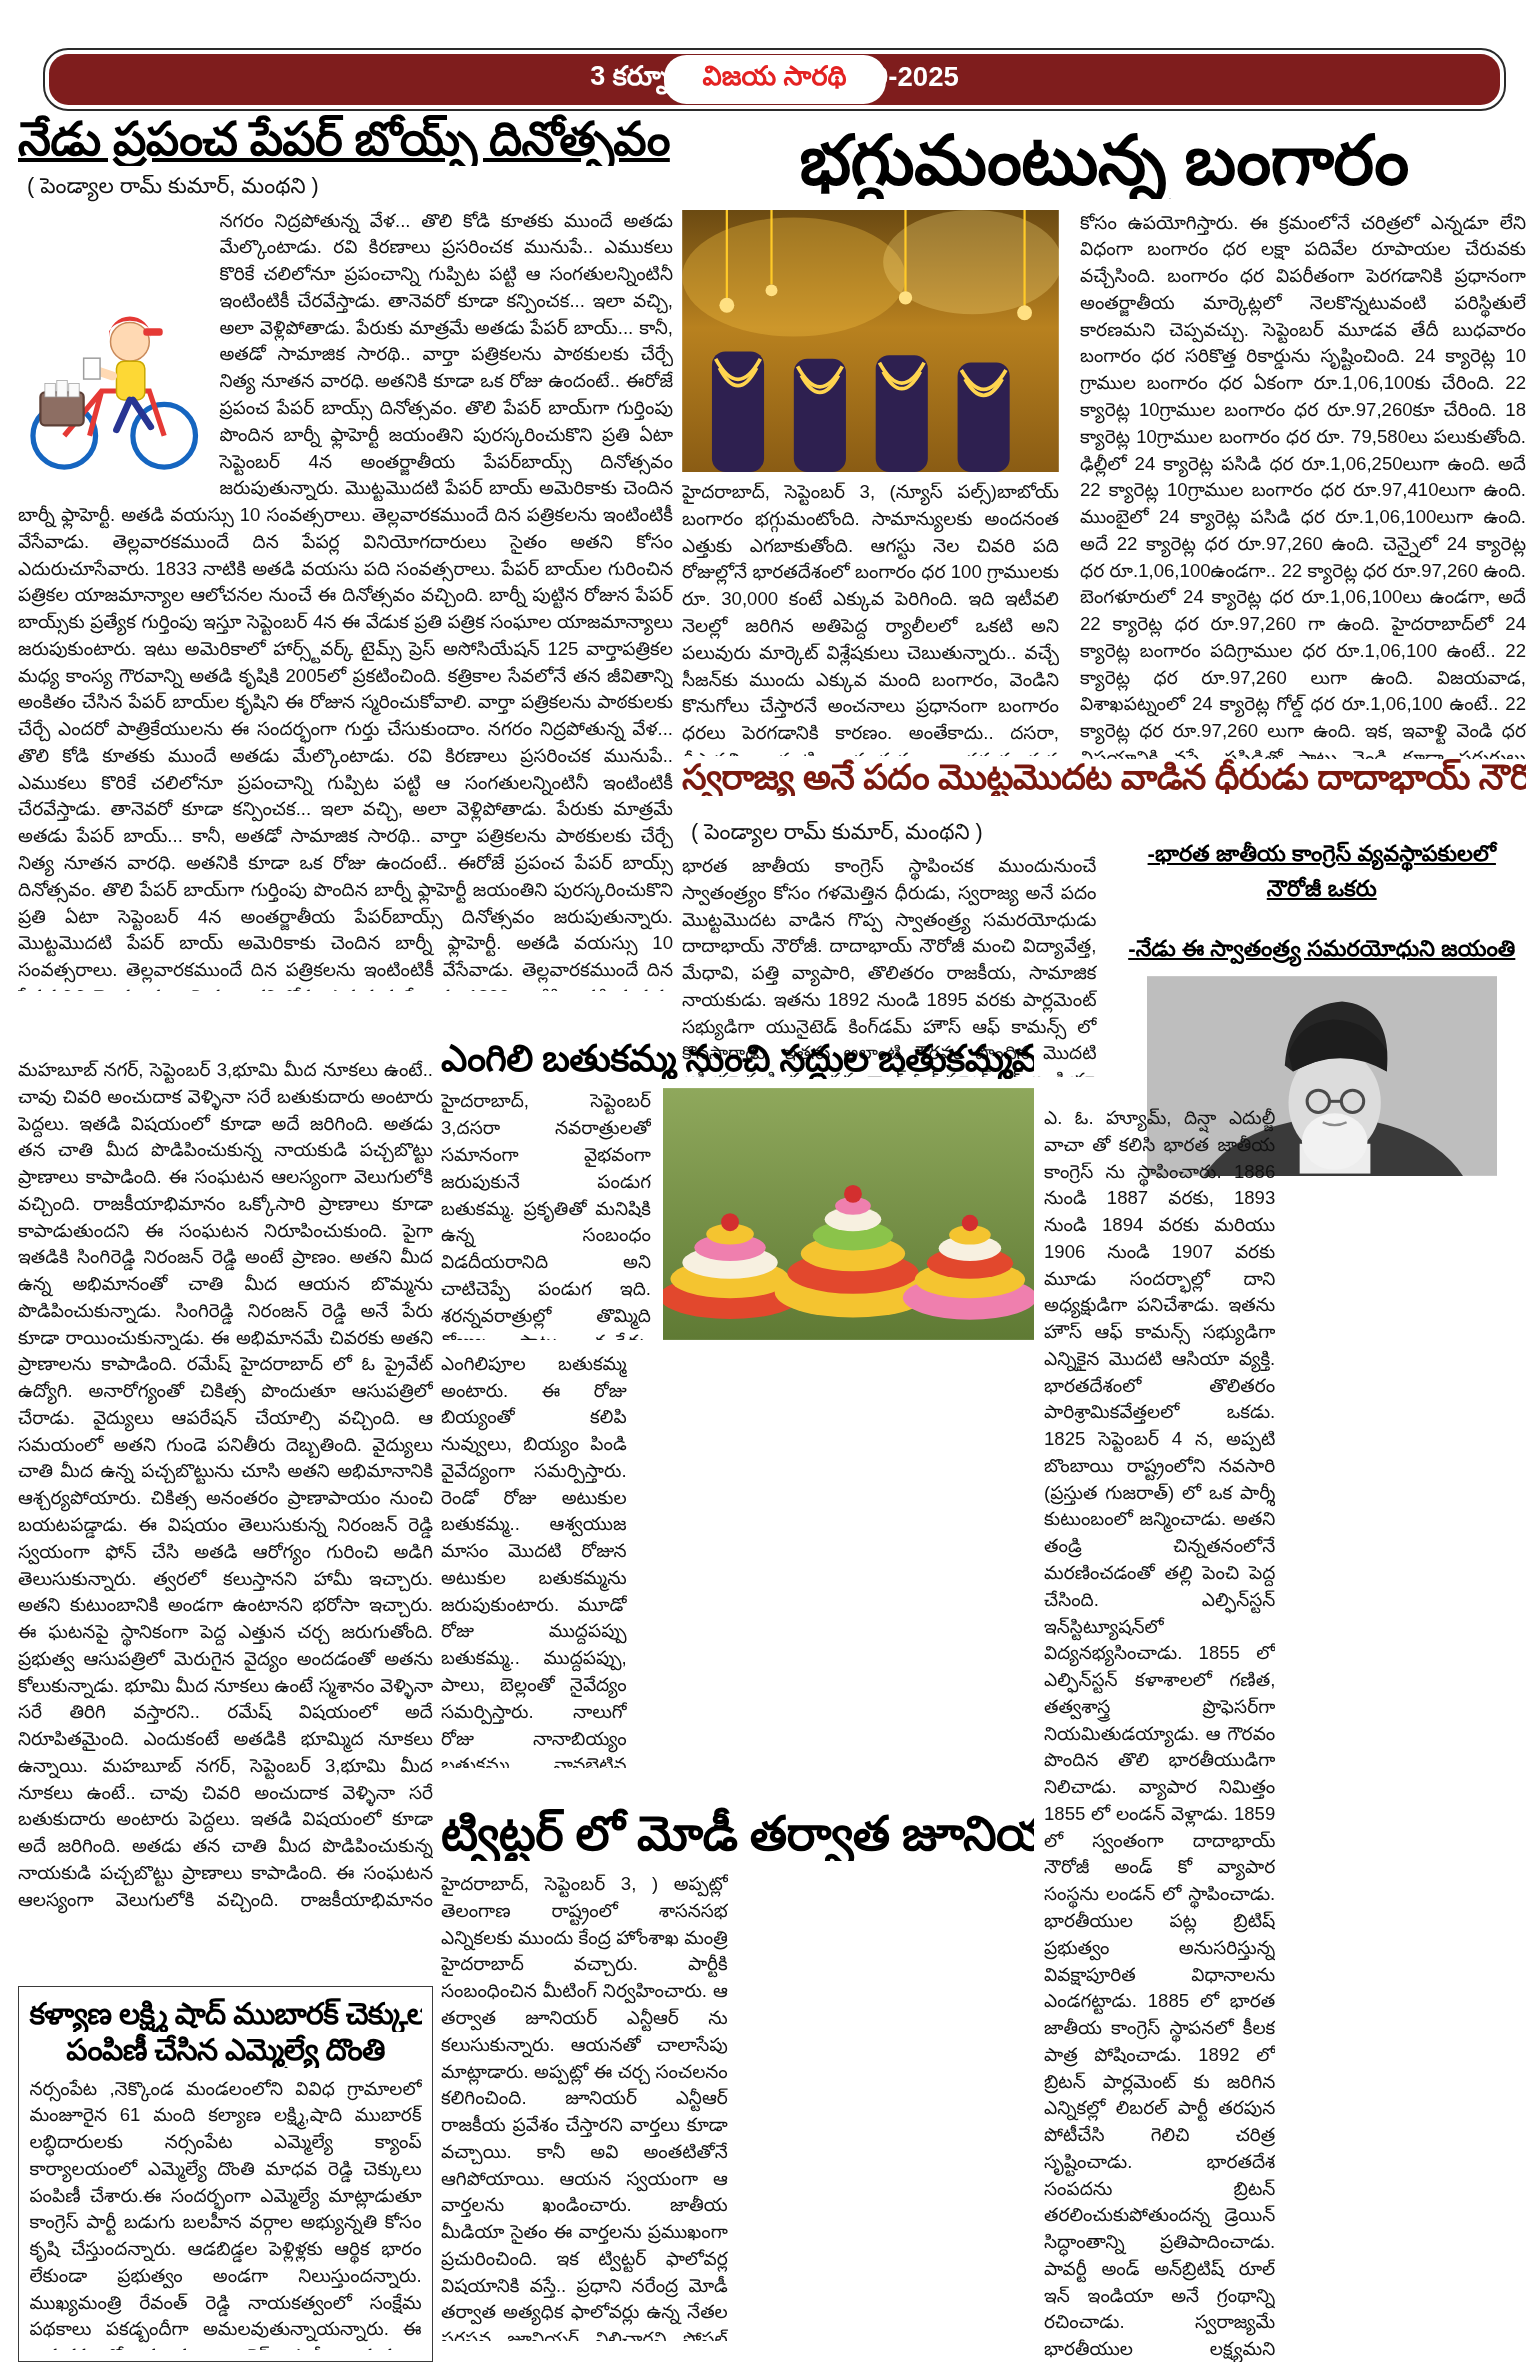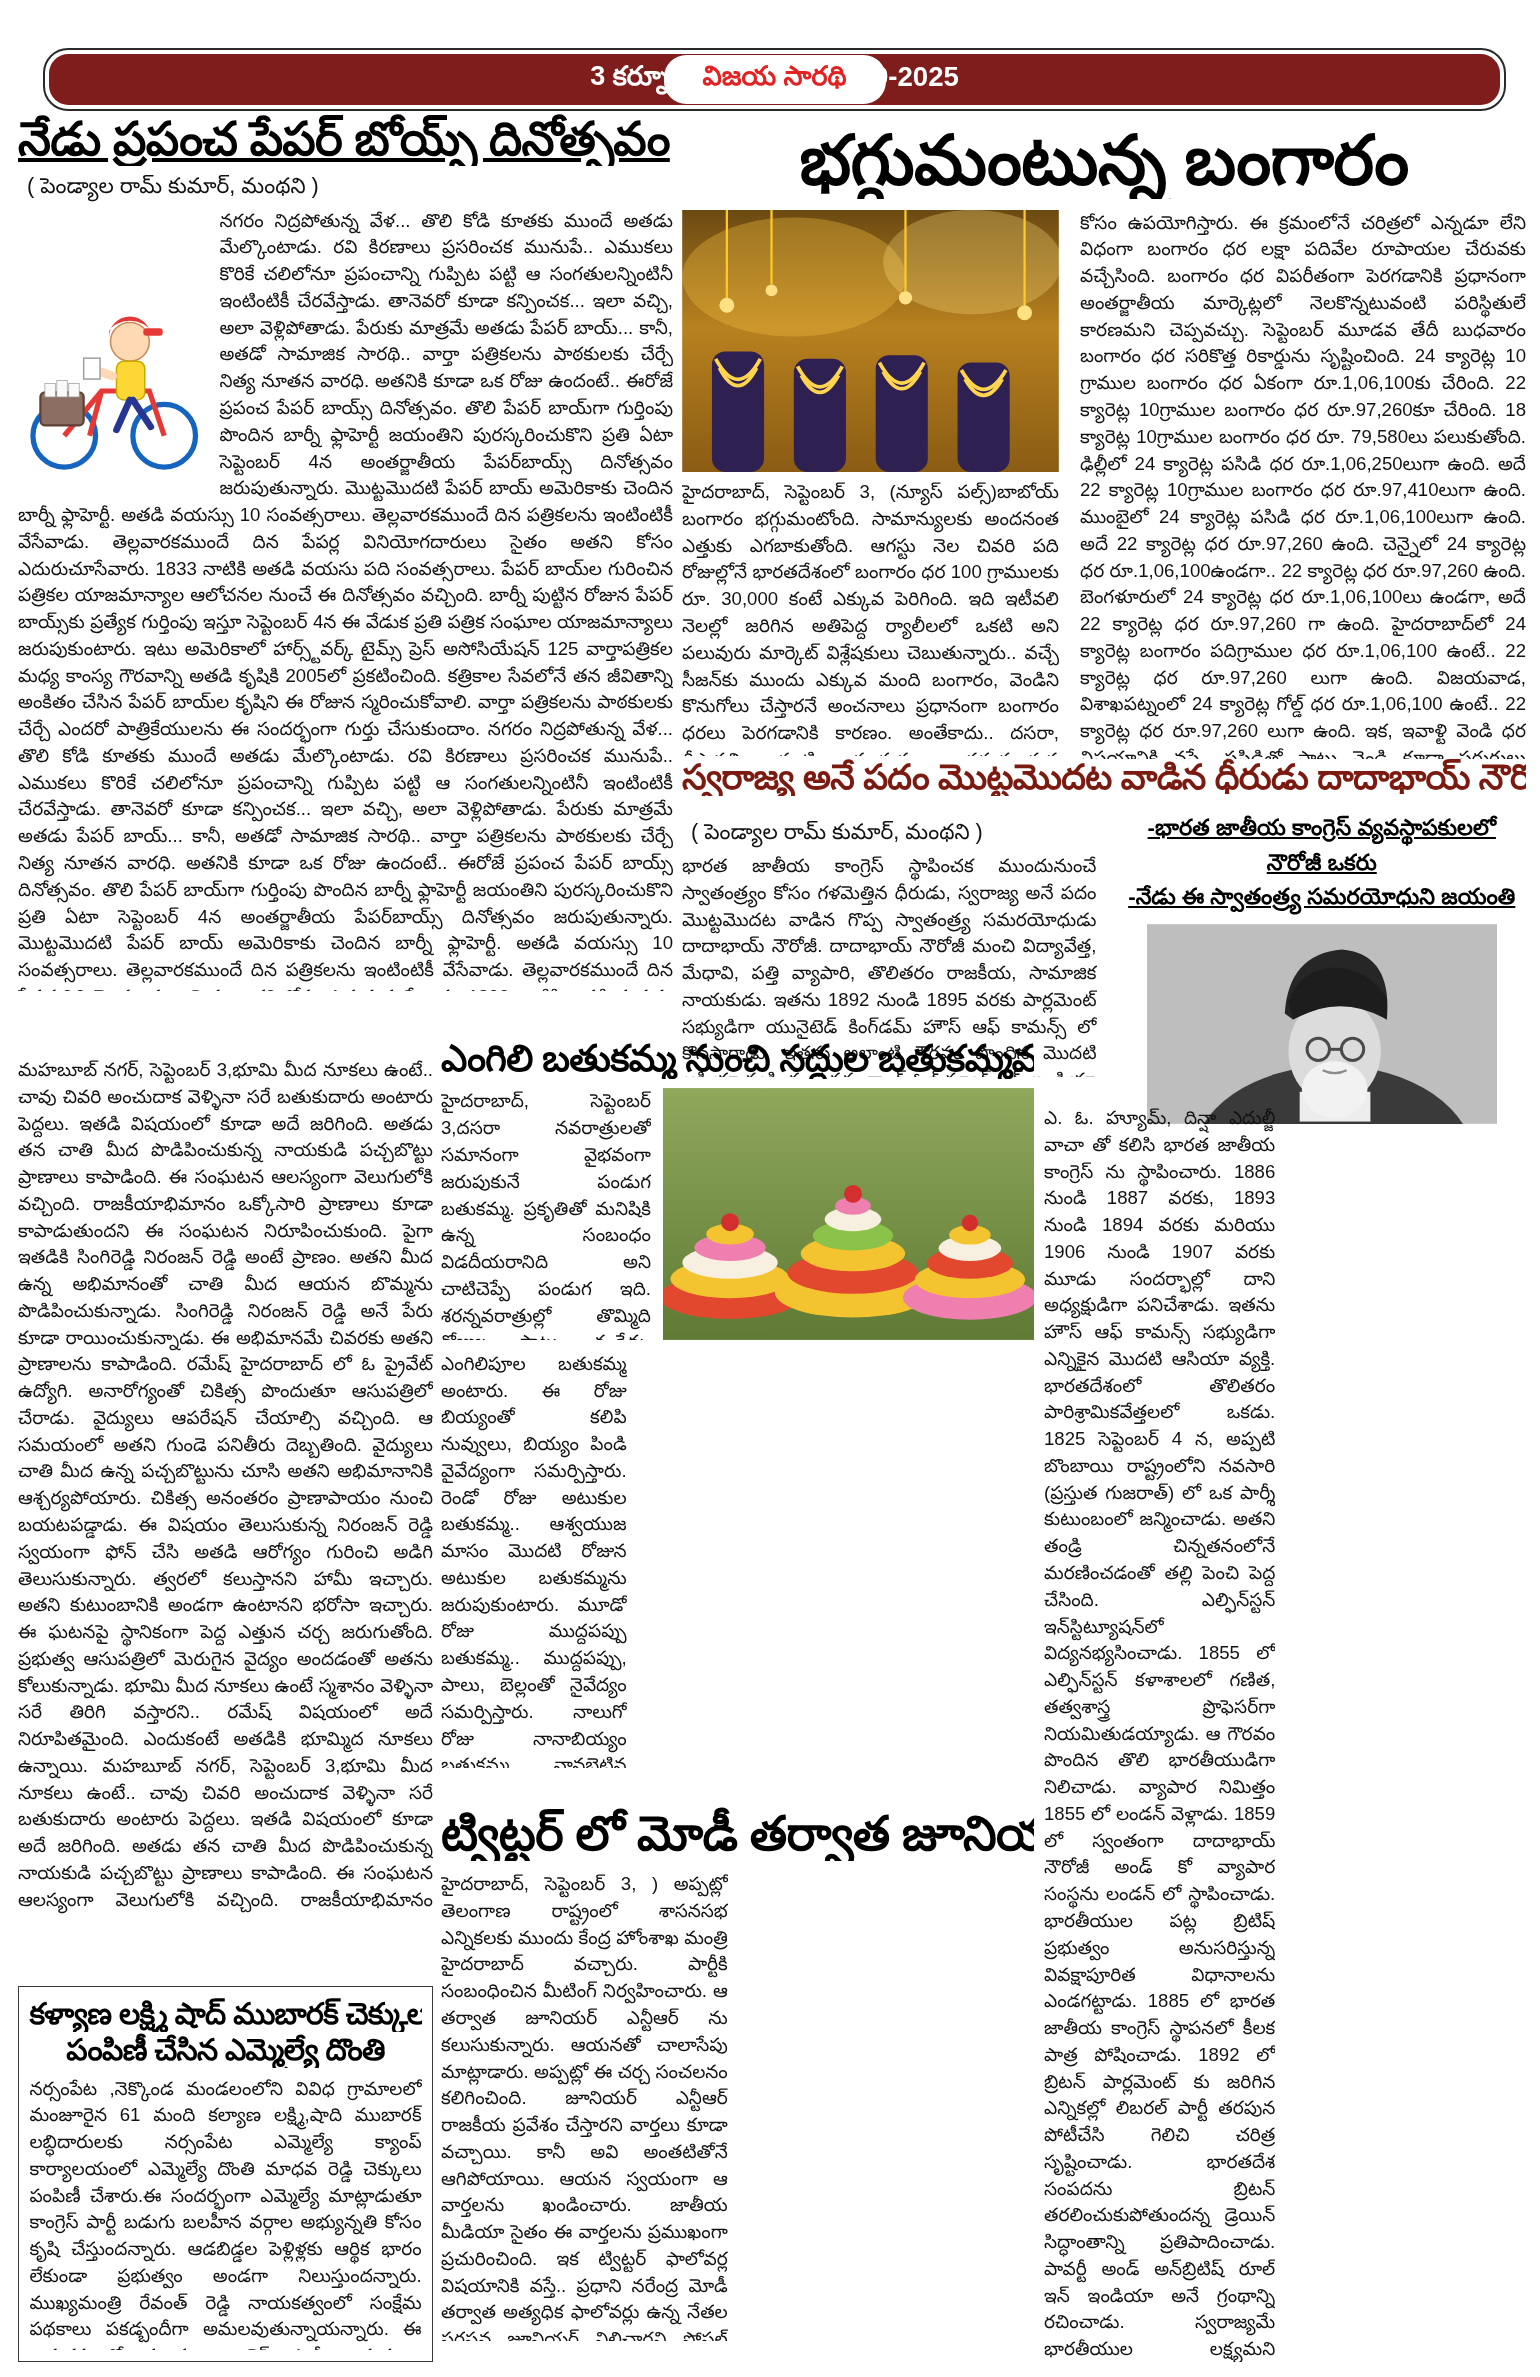--- a/index.html
+++ b/index.html
@@ -29,21 +29,21 @@
   .gold-colA .body-txt{height:277px;margin-top:7.5px;}
   .gold-colB{width:446px;margin-left:21px;}
   .gold-colB .body-txt{height:549px;}
   
   .art-naoroji-head{position:absolute;left:682px;top:757px;width:844px;}
   .hl-naoroji{font-size:35px;color:#7a1a10;white-space:nowrap;overflow:hidden;}
   .nj-upper{position:absolute;left:682px;top:811px;width:844px;height:285px;display:flex;}
   .nj-colA{width:415px;}
   .nj-colA .body-txt{height:224px;}
   .nj-colB{width:409px;margin-left:21px;}
-  .nj-sub{font-size:22.4px;font-weight:bold;text-decoration:underline;text-align:center;line-height:1.55;}
+  .nj-sub{font-size:22.4px;font-weight:bold;text-decoration:underline;text-align:center;line-height:1.55;margin-top:26px;}
   .nj-photo{display:block;width:350px;height:200px;margin:9px auto 0 auto;}
   .nj-cont{position:absolute;left:1044px;top:1105px;width:482px;height:1257px;column-count:2;column-gap:19.4px;}
   .nj-cont .body-txt{height:1257px;}
   
   .art-tattoo{position:absolute;left:18px;top:1045px;width:415px;height:933px;}
   .hl-tattoo{font-size:41px;text-align:center;white-space:nowrap;overflow:hidden;}
   .tattoo-body{height:857px;margin-top:12px;}
   
   .art-bathukamma{position:absolute;left:441px;top:1038px;width:593px;height:759px;}
   .hl-bathukamma{font-size:37px;white-space:nowrap;overflow:hidden;}

